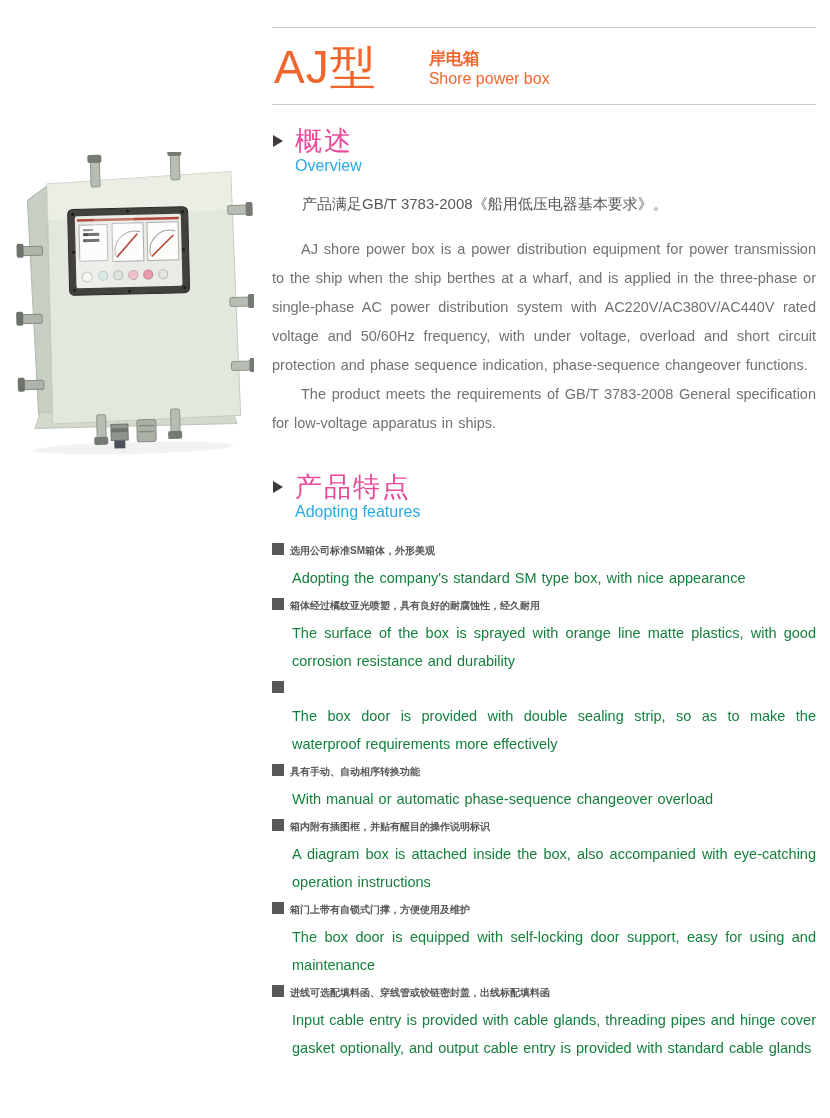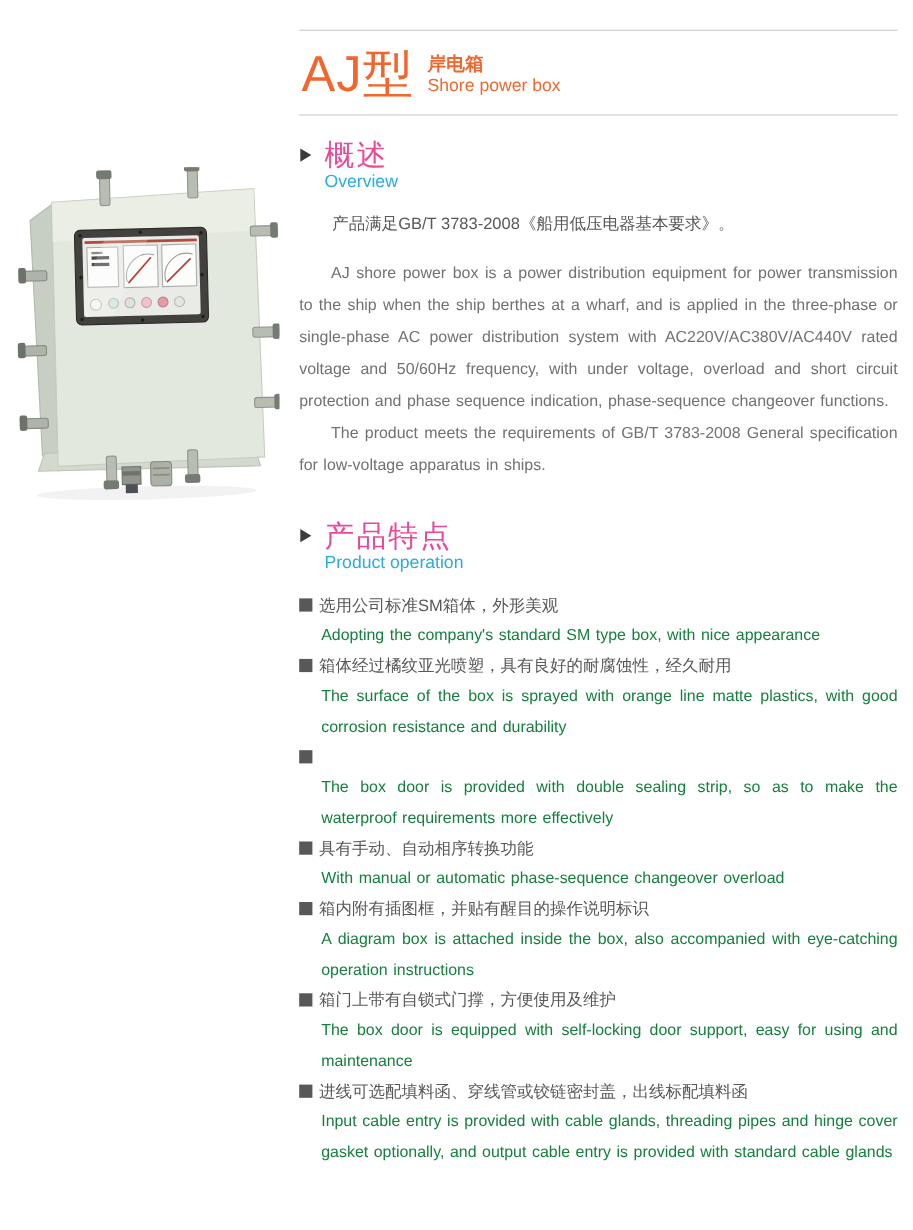--- a/index.html
+++ b/index.html
@@ -10,21 +10,21 @@
 
   
   .photo-wrap { position:absolute; left:8px; top:152px; width:246px; height:310px; }
 
   
   .content { position:absolute; left:272px; top:0; width:544px; }
 
   .rule { border:none; border-top:1px solid #c9caca; height:0; }
   .rule-top { margin-top:27px; }
 
-  .title-row { display:flex; align-items:flex-end; padding:16px 0 14px 2px; }
+  .title-row { display:flex; align-items:flex-end; padding:16px 0 14px 2px;gap:40px; }
   .title-model { font-size:46px; line-height:46px; color:#f0662d; letter-spacing:1px; font-weight:400; }
   .title-sub { margin-left:12px; padding-bottom:2px; color:#f0662d; }
   .title-sub-cn { font-size:17px; font-weight:bold; line-height:20px; }
   .title-sub-en { font-size:16px; line-height:19px; }
 
   .section { position:relative; }
   .sec-overview { margin-top:21px; }
   .sec-features { margin-top:34px; }
 
   .sec-head { position:relative; padding-left:23px; }
@@ -32,21 +32,21 @@
     border-left:10px solid #3e3a39; border-top:6px solid transparent; border-bottom:6px solid transparent; }
   .sec-title-cn { color:#ec4899; font-size:27px; line-height:30px; font-weight:400; letter-spacing:2px; }
   .sec-title-en { color:#29abe2; font-size:16px; line-height:20px; }
 
   .cn-paras { margin-top:11px; }
   .p-cn { font-size:15px; color:#595757; line-height:33px; text-align:justify; text-indent:2em; }
   .en-paras { margin-top:15px; }
   .p-en { font-size:14.5px; color:#727171; line-height:29px; text-align:justify; text-indent:2em; word-spacing:1px; }
 
   .feat-list { margin-top:15px; }
-  .feat-cn { font-size:15px; color:#595757; line-height:27px; font-weight:400; }
+  .feat-cn { font-size:10px; color:#595757; line-height:27px; font-weight:700; }
   .square-bullet { display:inline-block; width:12px; height:12px; background:#595757; margin-right:6px; vertical-align:-1px; }
   .feat-en { font-size:14.5px; color:#15803d; line-height:28px; text-align:justify; word-spacing:1px; padding-left:20px; }
 </style>
 </head>
 <body>
 
 <div class="page">
 
   <div class="photo-wrap">
     <svg viewBox="0 0 246 310" width="246" height="310">
@@ -172,21 +172,21 @@
       <div class="en-paras">
         <p class="p-en">AJ shore power box is a power distribution equipment for power transmission to the ship when the ship berthes at a wharf, and is applied in the three-phase or single-phase AC power distribution system with AC220V/AC380V/AC440V rated voltage and 50/60Hz frequency, with under voltage, overload and short circuit protection and phase sequence indication, phase-sequence changeover functions.</p>
         <p class="p-en">The product meets the requirements of GB/T 3783-2008 General specification for low-voltage apparatus in ships.</p>
       </div>
     </div>
 
     <div class="section sec-features">
       <div class="sec-head">
         <span class="arrow-icon"></span>
         <div class="sec-title-cn">产品特点</div>
-        <div class="sec-title-en">Product operation</div>
+        <div class="sec-title-en">Adopting features</div>
       </div>
 
       <div class="feat-list">
 
         <div class="feat-item">
           <div class="feat-cn"><span class="square-bullet"></span><span>选用公司标准SM箱体，外形美观</span></div>
           <div class="feat-en">Adopting the company's standard SM type box, with nice appearance</div>
         </div>
 
         <div class="feat-item">

